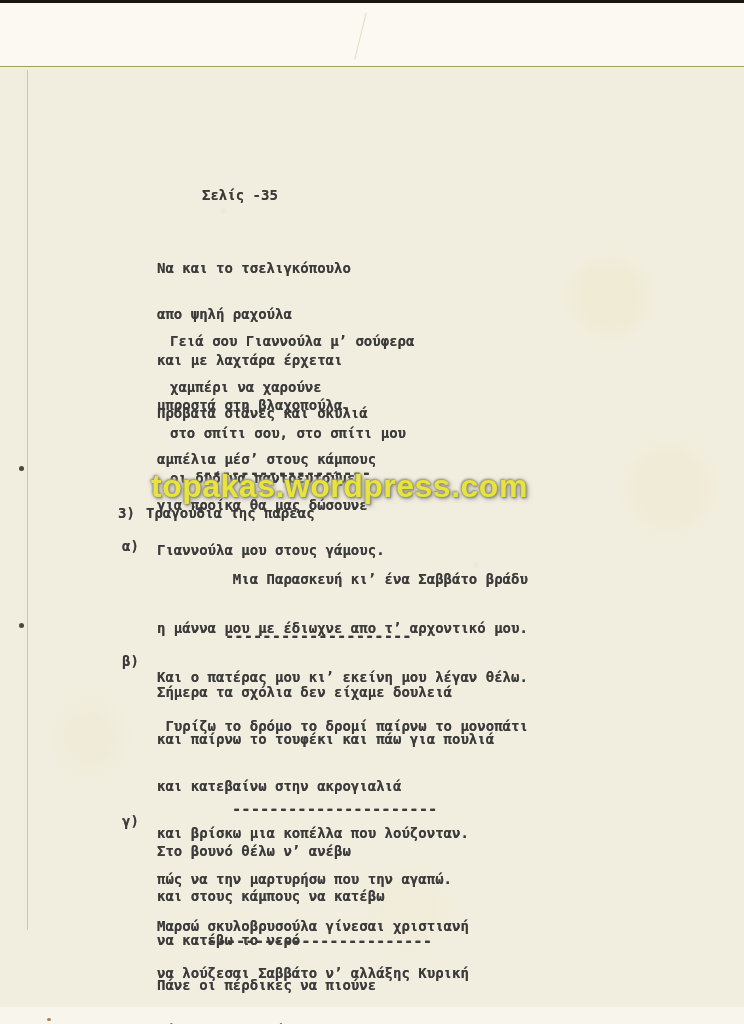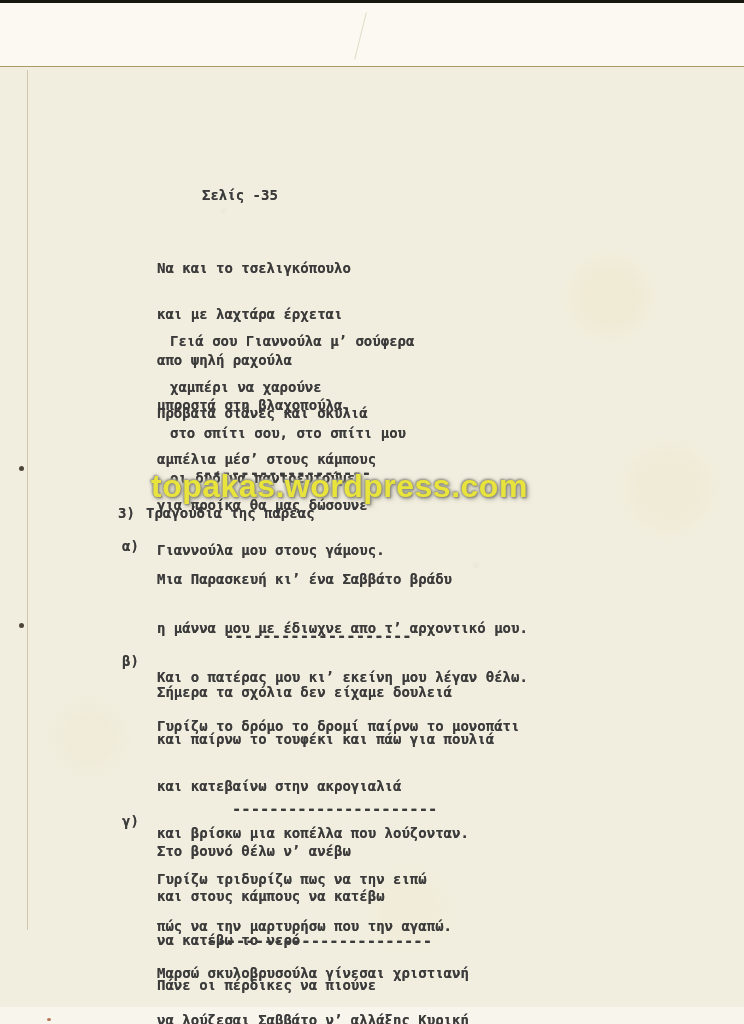--- a/index.html
+++ b/index.html
@@ -66,22 +66,22 @@
 <div class="edge-left"></div>
 <div class="bottom-strip"></div>
 <div class="hole hole-1"></div>
 <div class="hole hole-2"></div>
 <div class="speck"></div>
 
 <div class="tw lh-s" style="left:202px;top:188px;">Σελίς -35</div>
 
 <div class="tw lh-s" style="left:157px;top:231px;">
   <div>Να και το τσελιγκόπουλο</div>
+  <div>απο ψηλή ραχούλα</div>
   <div>και με λαχτάρα έρχεται</div>
-  <div>απο ψηλή ραχούλα</div>
   <div>μπροστά στη βλαχοπούλα.</div>
 </div>
 
 <div class="tw lh-s" style="left:170px;top:304px;">
   <div>Γειά σου Γιαννούλα μ’ σούφερα</div>
   <div>χαμπέρι να χαρούνε</div>
   <div>στο σπίτι σου, στο σπίτι μου</div>
   <div>οι δυό να παντρευτούμε.</div>
 </div>
 
@@ -93,36 +93,35 @@
 </div>
 
 <div class="sep" style="left:203px;top:468px;">------------------</div>
 
 <div class="watermark">topakas.wordpress.com</div>
 
 <div class="tw lh-s" style="left:118px;top:506px;">3)</div>
 <div class="tw lh-s underlined" style="left:146px;top:506px;">Τραγούδια της παρέας</div>
 
 <div class="tw lh-a" style="left:122px;top:538px;">α)</div>
-<div class="tw lh-a" style="left:157px;top:538px;">
+<div class="tw lh-a" style="left:157px;top:538px;text-align:right;">
   <div>Μια Παρασκευή κι’ ένα Σαββάτο βράδυ</div>
   <div>η μάννα μου με έδιωχνε απο τ’ αρχοντικό μου.</div>
   <div>Και ο πατέρας μου κι’ εκείνη μου λέγαν θέλω.</div>
   <div>Γυρίζω το δρόμο το δρομί παίρνω το μονοπάτι</div>
 </div>
 
 <div class="sep" style="left:225px;top:631px;">--------------------</div>
 
 <div class="tw lh-b" style="left:122px;top:654px;">β)</div>
 <div class="tw lh-b" style="left:157px;top:654px;">
   <div>Σήμερα τα σχόλια δεν είχαμε δουλειά</div>
   <div>και παίρνω το τουφέκι και πάω για πουλιά</div>
   <div>και κατεβαίνω στην ακρογιαλιά</div>
   <div>και βρίσκω μια κοπέλλα που λούζονταν.</div>
-  <div>Γυρίζω τριδυρίζω πως να την ειπώ</div>
   <div>πώς να την μαρτυρήσω που την αγαπώ.</div>
   <div>Μαρσώ σκυλοβρυσούλα γίνεσαι χριστιανή</div>
   <div>να λούζεσαι Σαββάτο ν’ αλλάξης Κυρική</div>
   
 </div>
 
 <div class="sep" style="left:232px;top:804px;">----------------------</div>
 
 <div class="tw lh-g" style="left:122px;top:814px;">γ)</div>
 <div class="tw lh-g" style="left:157px;top:814px;">

